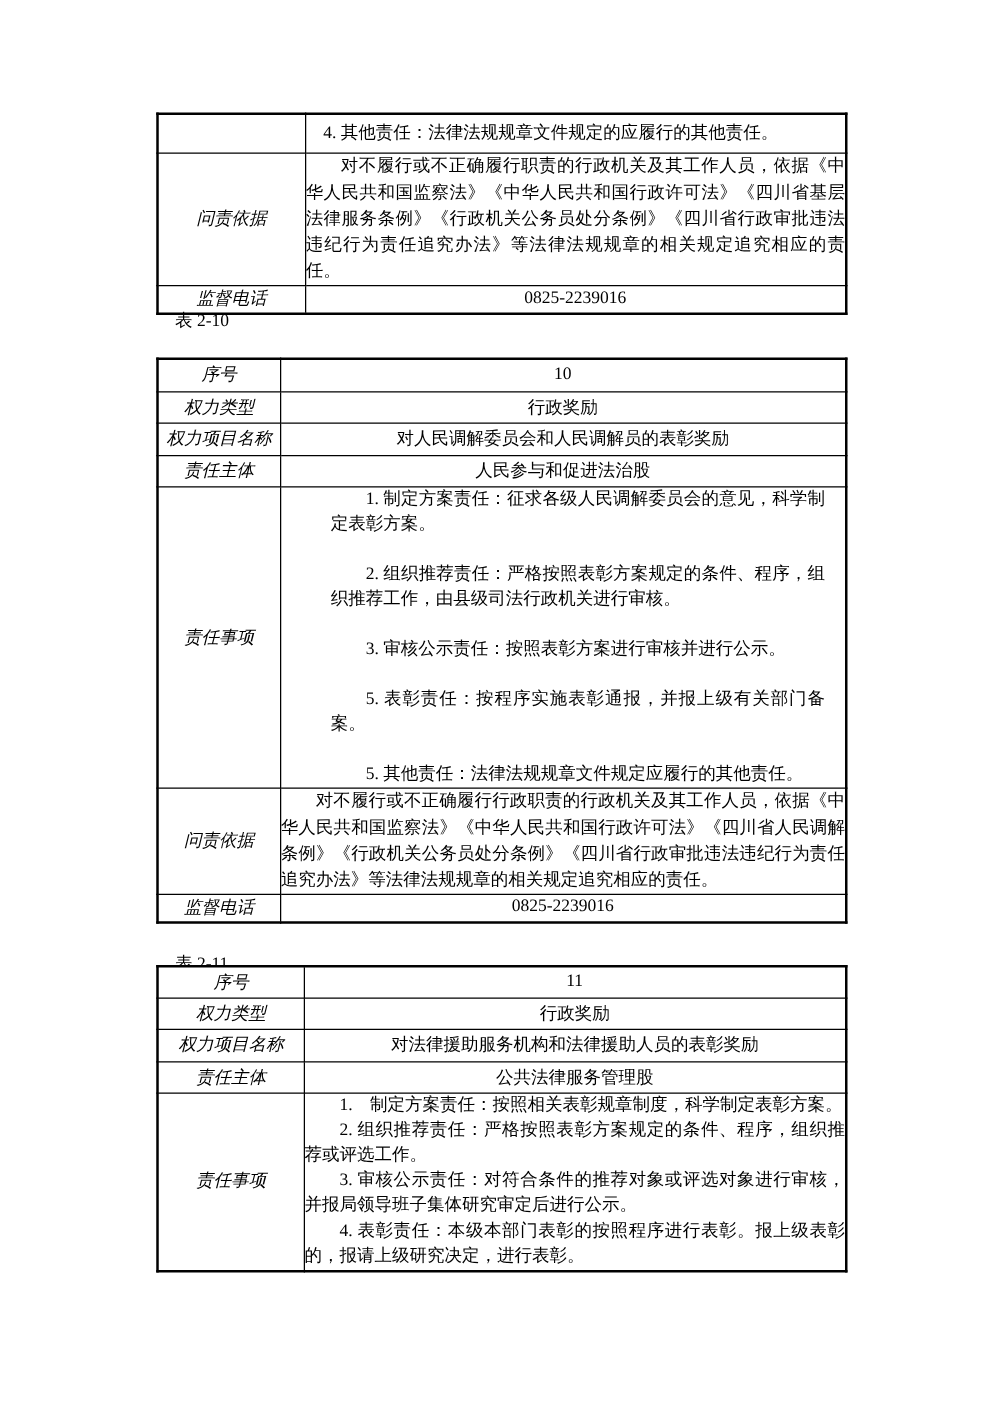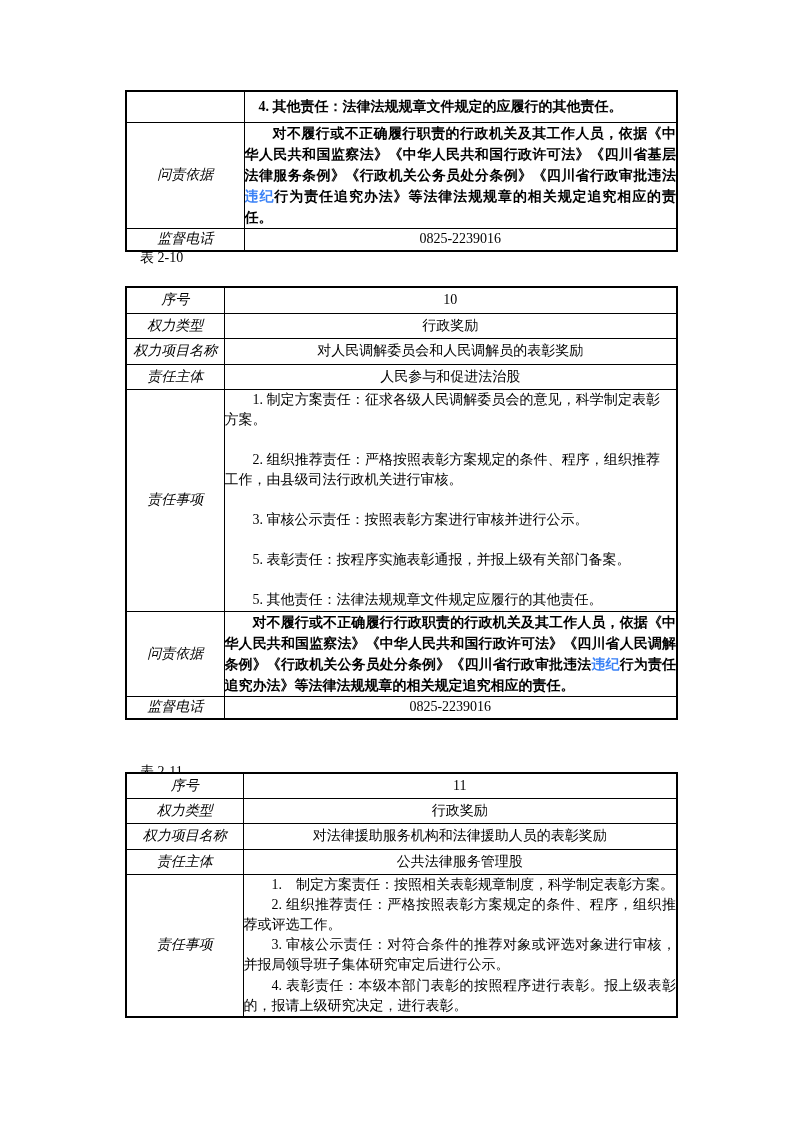--- a/index.html
+++ b/index.html
@@ -10,27 +10,27 @@
   }
   table.doc-table {
     position:absolute; left:125px;
     border-collapse:collapse; table-layout:fixed;
     border:2px solid #000000; background:#ffffff;
   }
   .doc-table td { border:1px solid #000000; padding:0; vertical-align:middle; overflow:hidden; }
   .label-cell { text-align:center;font-style:italic; }
   .center-cell { text-align:center; }
   .pad { padding:1px 6px; }
-  .para { margin:0; text-indent:2em; text-align:justify; line-height:21px;font-weight:bold; }
+  .para { margin:0; text-indent:2em; text-align:justify; line-height:21px; }
   .indent1 { text-indent:1em; }
   .top-cell { vertical-align:top; }
-  .duty2 p { margin:0 16px 20px 0; text-indent:2em; text-align:justify; line-height:20px; }
+  .duty2 p { margin:0 16px 20px 0; text-indent:2em; text-align:justify; line-height:20px;padding-left:40px; }
   .duty2 p:last-child { margin-bottom:0; }
   .duty3 p { margin:0; text-indent:2em; text-align:justify; line-height:20.2px; }
-  .blue { color:#3b82f6; }
+  .blue { color:#000000; }
   .caption { position:absolute; left:116px; font-size:14px; line-height:16px;margin-left:24px; }
   #table1 { top:90px; }
   #caption1 { top:250px; }
   #table2 { top:286px; }
   #caption2 { top:764px; }
   #table3 { top:772px; }
 </style>
 </head>
 <body>
 

